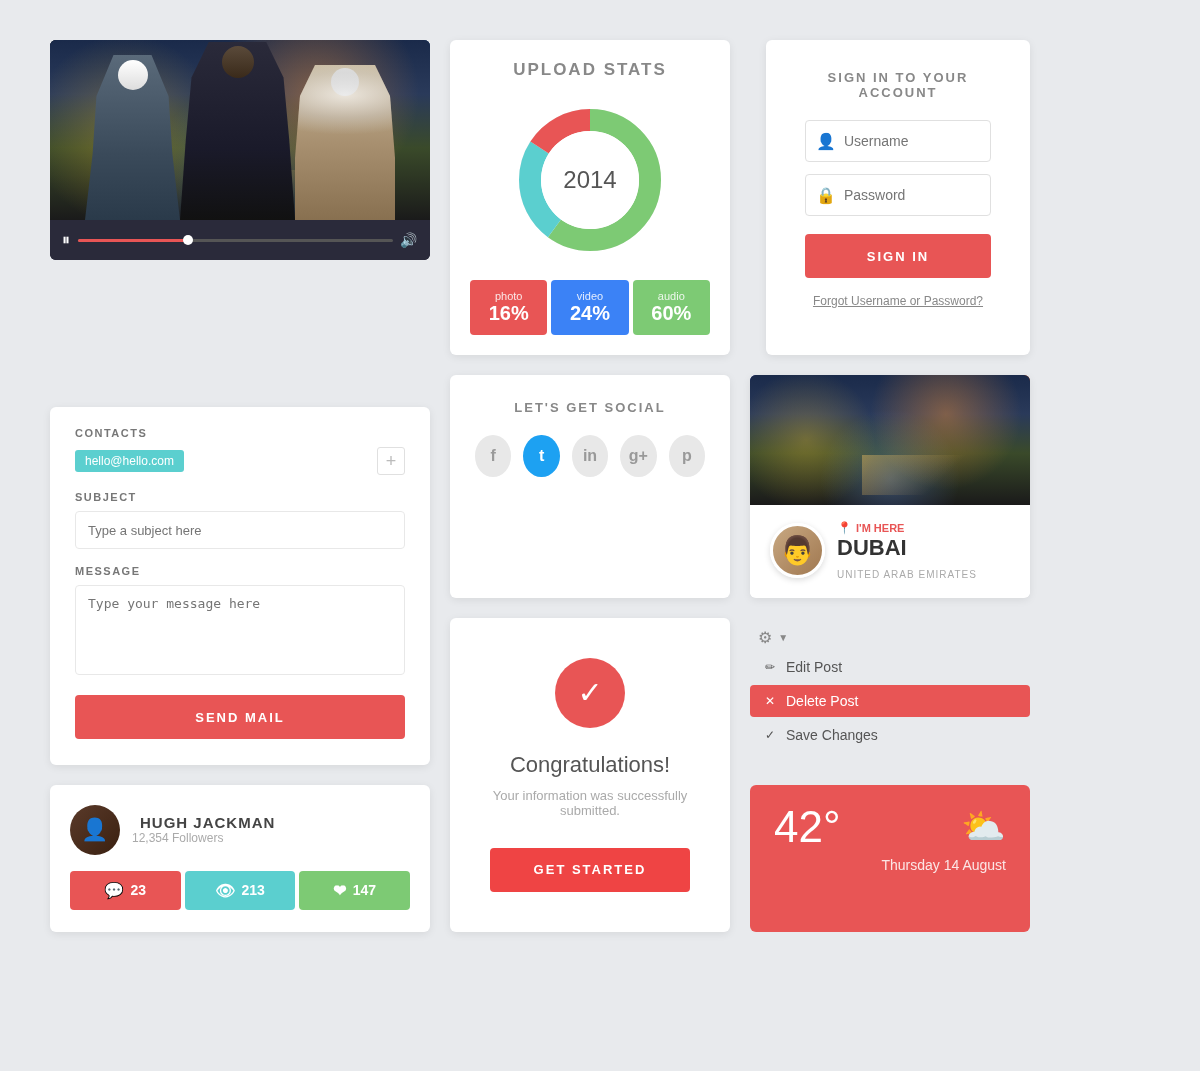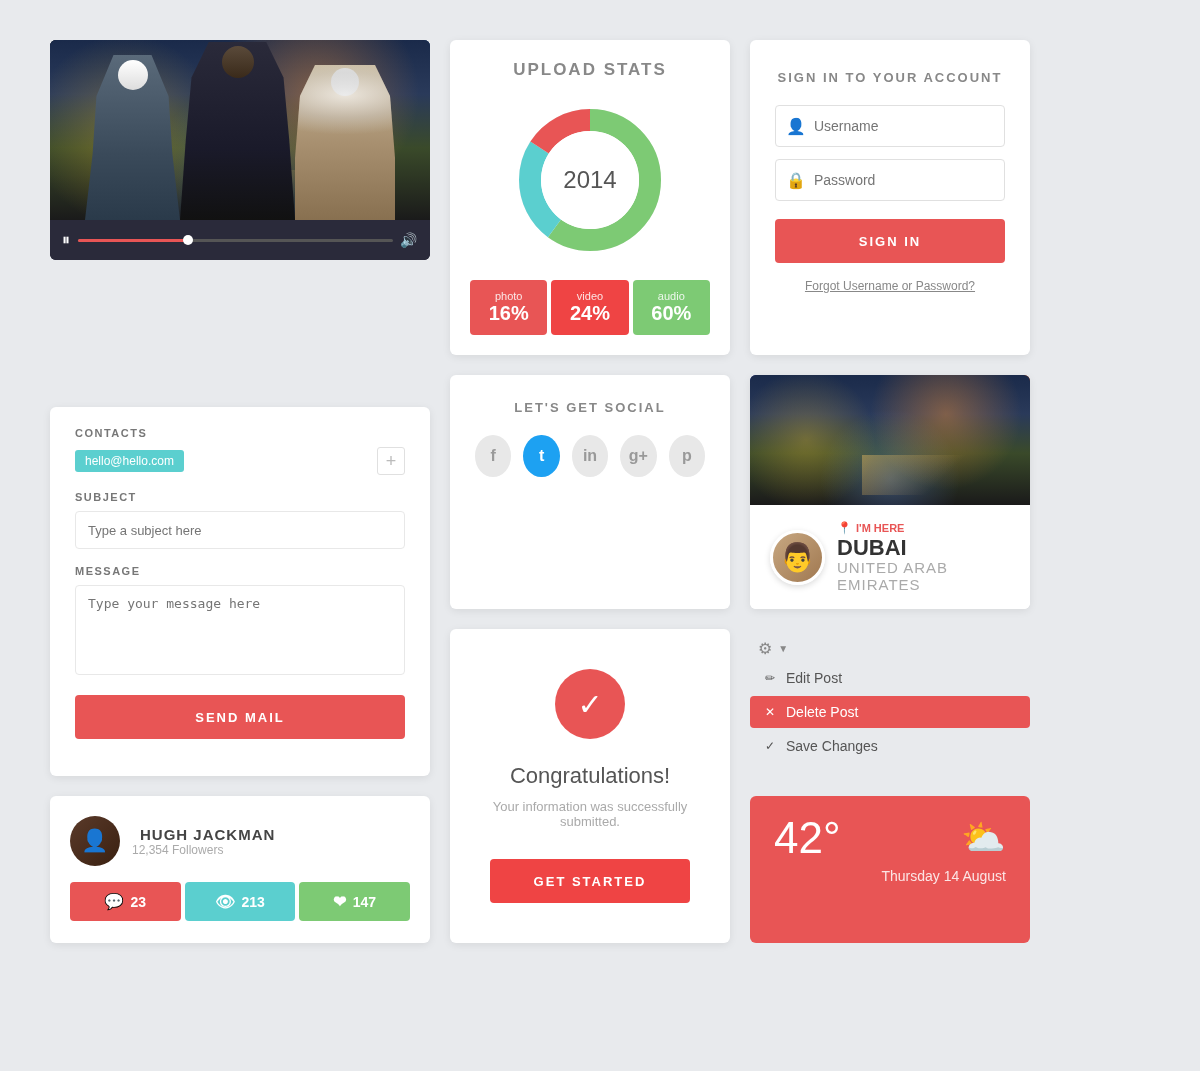--- a/index.html
+++ b/index.html
@@ -115,36 +115,36 @@
       gap: 4px;
       border-radius: 17px;
     }
     .stat-bar {
       flex: 1;
       padding: 10px 6px;
       border-radius: 4px;
       text-align: center;
     }
     .stat-bar.photo { background: #e85555; }
-    .stat-bar.video { background: #ef4444; }
+    .stat-bar.video { background: #3b82f6; }
     .stat-bar.audio { background: #7dca74; }
     .stat-bar-label {
       font-size: 11px;
       color: rgba(255,255,255,0.85);
       display: block;
     }
     .stat-bar-pct {
       font-size: 20px;
       font-weight: 700;
       color: #fff;
       display: block;
     }
 
     
-    .sign-in-card { padding: 30px 25px; }
+    .sign-in-card { padding: 30px 39px; margin-left: 16px; }
     .sign-in-title {
       text-align: center;
       font-size: 13px;
       letter-spacing: 2px;
       color: #888;
       margin-bottom: 20px;
       font-weight: 600;
     }
     .input-group {
       display: flex;
@@ -335,23 +335,24 @@
       margin-bottom: 2px;
     }
     .location-pin { font-size: 12px; }
     .location-city {
       font-size: 22px;
       font-weight: 700;
       color: #333;
       line-height: 1;
     }
     .location-country {
-      font-size: 15px;
+      font-size: 10px;
       color: #aaa;
       letter-spacing: 1px;
+      margin-top: 10px;
     }
 
     
     .profile-card { padding: 20px; }
     .profile-top {
       display: flex;
       align-items: center;
       gap: 12px;
       margin-bottom: 16px;
     }

